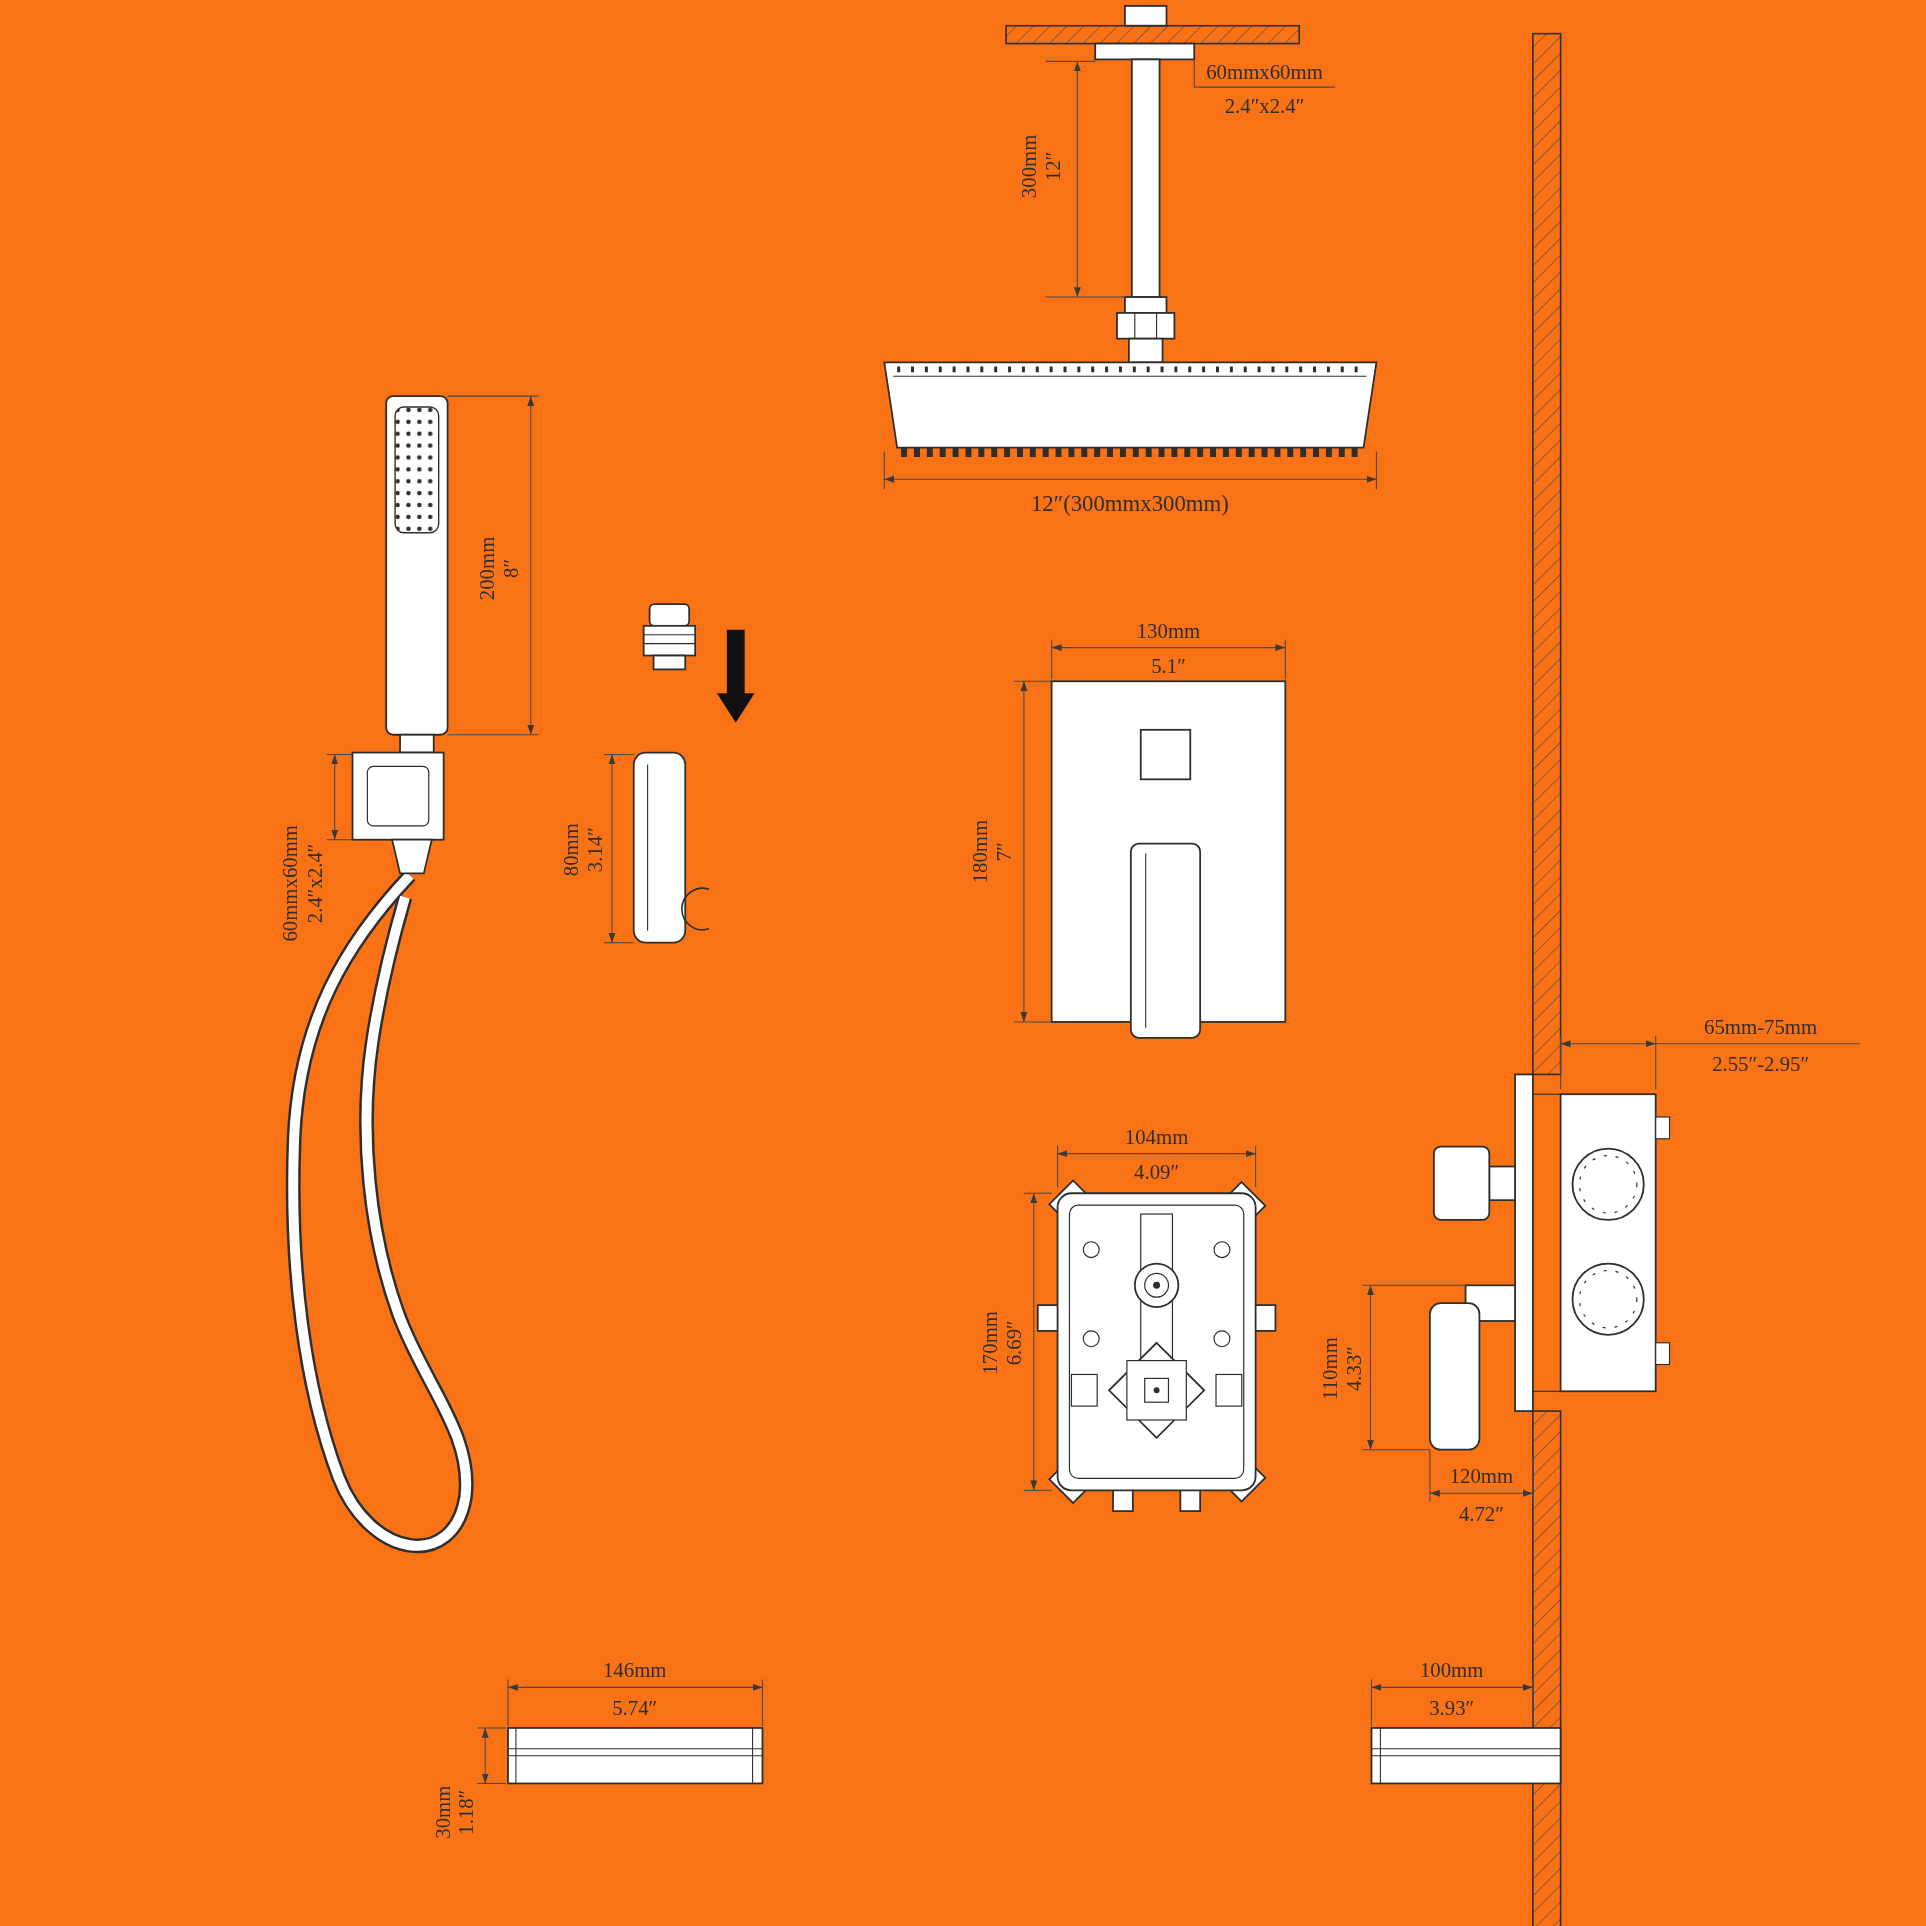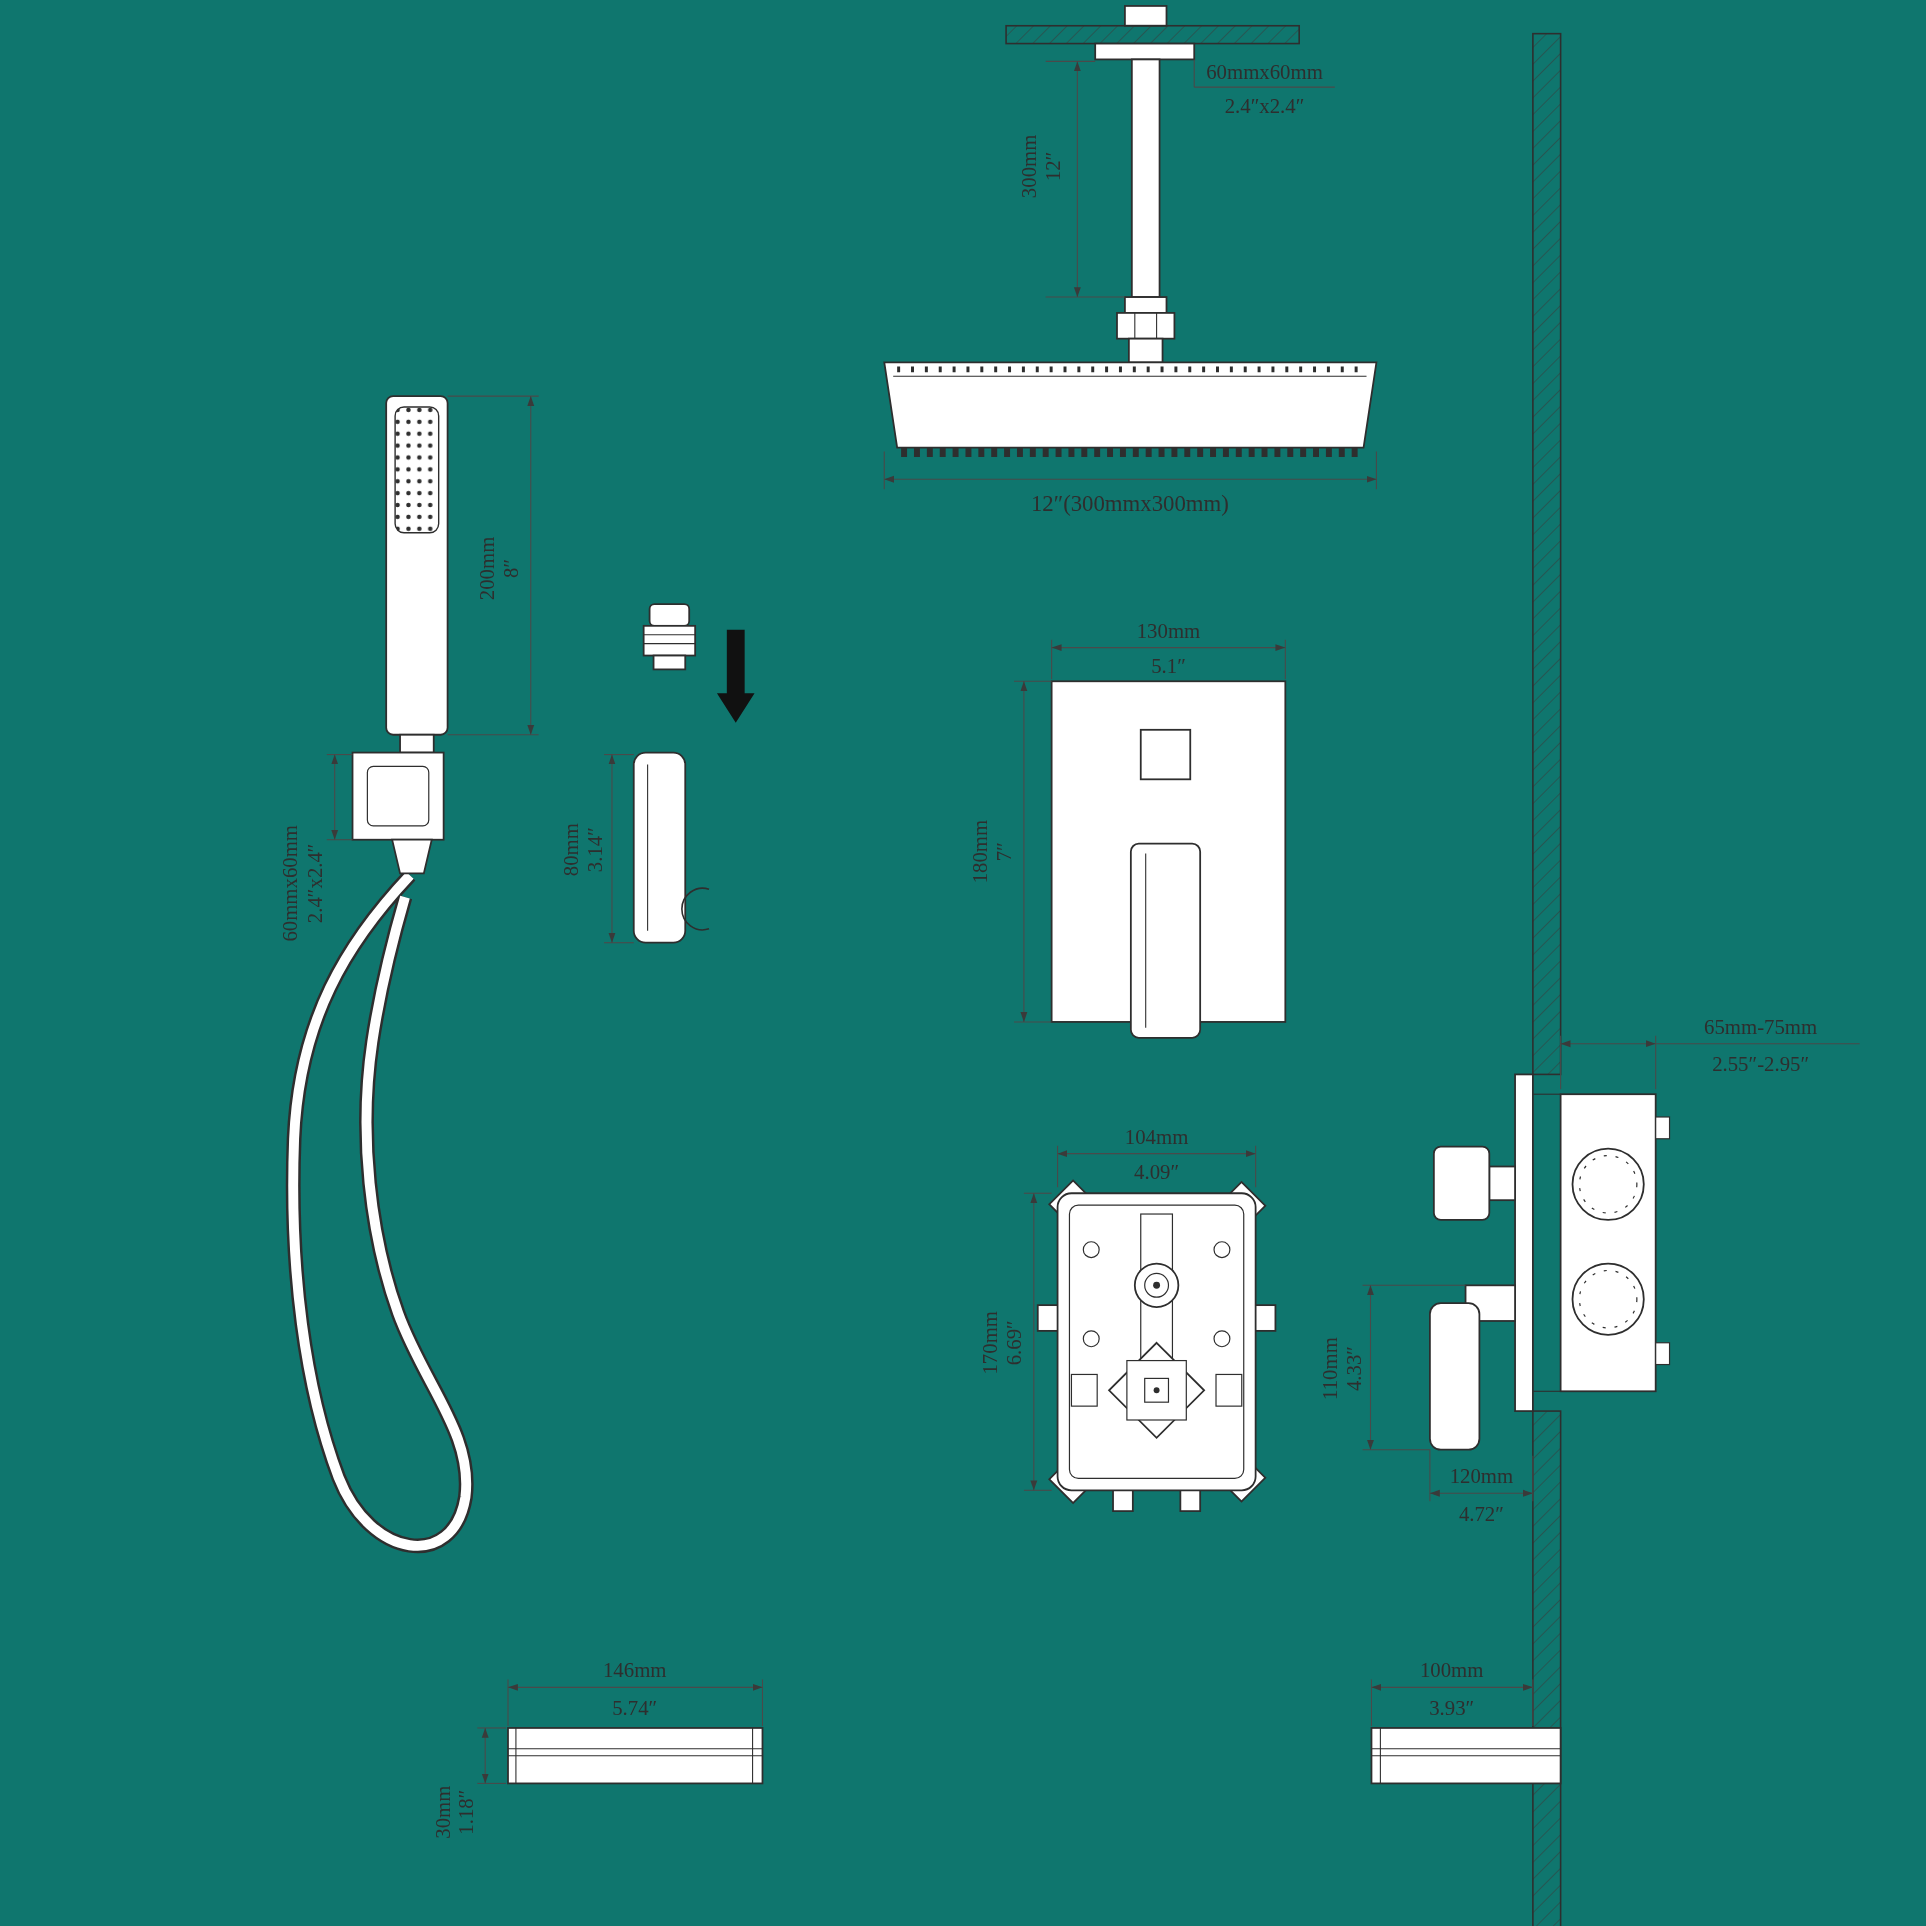--- a/index.html
+++ b/index.html
@@ -1,16 +1,16 @@
 <!DOCTYPE html>
 <html><head>
 <meta charset="utf-8">
 <style>
   html,body{margin:0;padding:0;background:#ffffff;}
-  #canvas{width:1927px;height:1927px;background:#0f766e;position:relative;}
+  #canvas{width:1927px;height:1927px;background:#f97316;position:relative;}
   svg{display:block;}
   text{font-family:"Liberation Serif", serif;font-size:21px;fill:#2e2e2e;}
   .lbl-lg{font-size:23px;}
   .s{fill:#ffffff;stroke:#2e2e2e;stroke-width:1.8;}
   .s2{fill:#ffffff;stroke:#2e2e2e;stroke-width:1.2;}
   .ln{fill:none;stroke:#2e2e2e;stroke-width:1.6;}
   .ln2{fill:none;stroke:#2e2e2e;stroke-width:1.1;}
   .dim{fill:none;stroke:#4a4a4a;stroke-width:1.1;}
   .solid{fill:#111;stroke:none;}
 </style>

